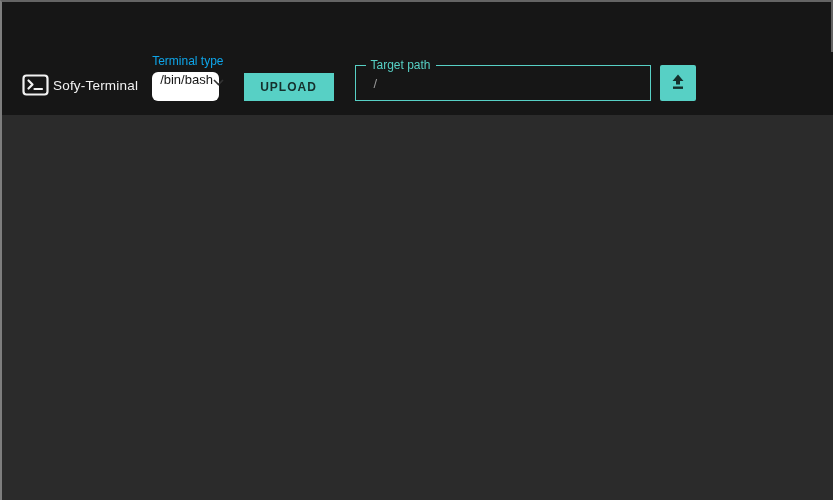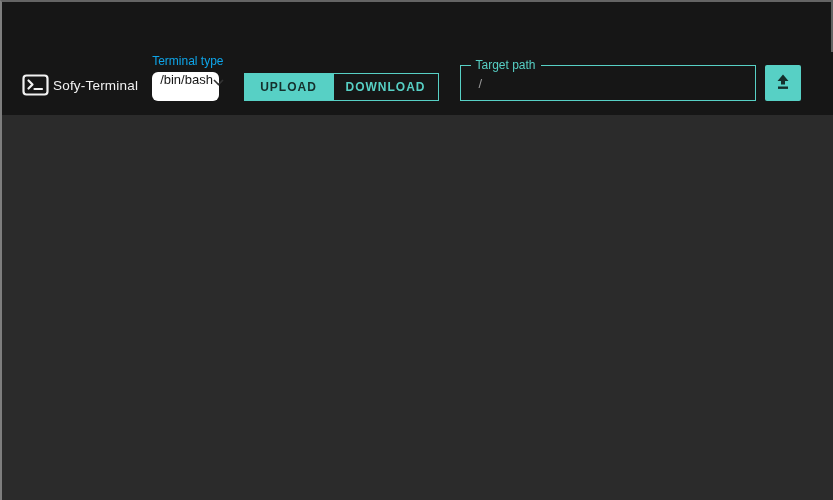--- a/index.html
+++ b/index.html
@@ -154,21 +154,20 @@
         <span>
           <svg width="11" height="7" viewBox="0 0 11 7" fill="none">
             <polyline points="1,1 5.5,5.5 10,1" stroke="#333" stroke-width="1.6" fill="none"></polyline>
           </svg>
         </span>
       </div>
     </div>
 
     <div class="btn-group">
       <button class="btn-seg btn-upload">UPLOAD</button>
-      <button class="btn-seg btn-download">DOWNLOAD</button>
     </div>
 
     <div class="path-group">
       <span class="path-label">Target path</span>
       <div class="path-input">
         <span class="path-value">/</span>
       </div>
     </div>
 
     <button class="btn-upload-icon">

